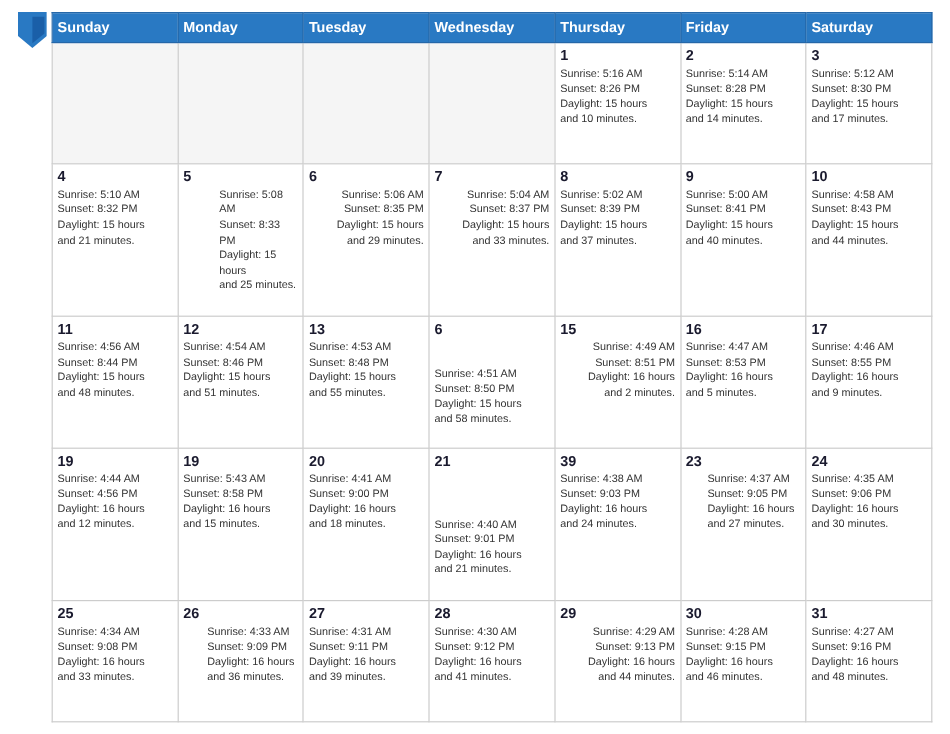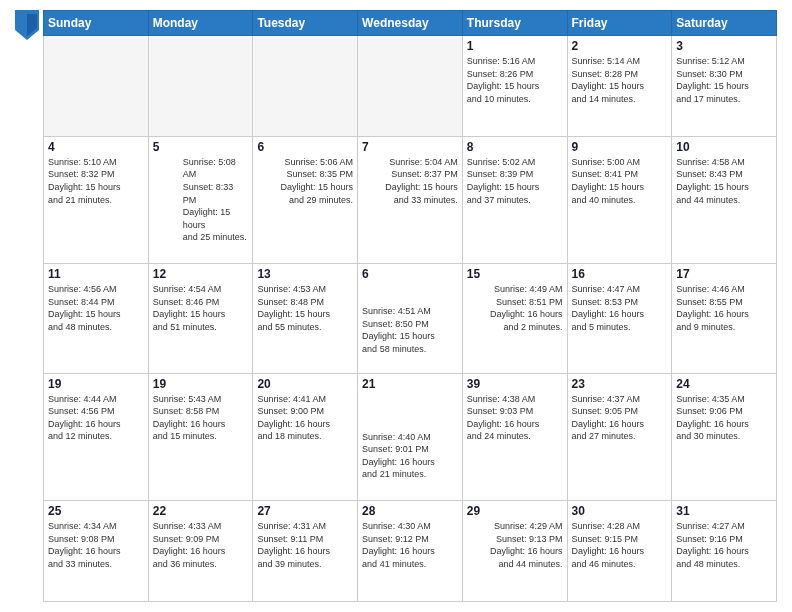--- a/index.html
+++ b/index.html
@@ -293,21 +293,21 @@
           </td>
           <td>
             <span class="day-num">39</span>
             <div class="day-info" style="white-space: pre-line;">Sunrise: 4:38 AM
 Sunset: 9:03 PM
 Daylight: 16 hours
 and 24 minutes.</div>
           </td>
           <td>
             <span class="day-num">23</span>
-            <div class="day-info" style="white-space: pre-line;">Sunrise: 4:37 AM
+            <div class="day-info" style="white-space: pre-line; margin-left: 18px;">Sunrise: 4:37 AM
 Sunset: 9:05 PM
 Daylight: 16 hours
 and 27 minutes.</div>
           </td>
           <td>
             <span class="day-num">24</span>
             <div class="day-info" style="white-space: pre-line;">Sunrise: 4:35 AM
 Sunset: 9:06 PM
 Daylight: 16 hours
 and 30 minutes.</div>
@@ -315,22 +315,22 @@
         </tr>
         <tr>
           <td>
             <span class="day-num">25</span>
             <div class="day-info" style="white-space: pre-line;">Sunrise: 4:34 AM
 Sunset: 9:08 PM
 Daylight: 16 hours
 and 33 minutes.</div>
           </td>
           <td>
-            <span class="day-num">22</span>
-            <div class="day-info" style="white-space: pre-line;">Sunrise: 4:33 AM
+            <span class="day-num">26</span>
+            <div class="day-info" style="white-space: pre-line; margin-left: 20px;">Sunrise: 4:33 AM
 Sunset: 9:09 PM
 Daylight: 16 hours
 and 36 minutes.</div>
           </td>
           <td>
             <span class="day-num">27</span>
             <div class="day-info" style="white-space: pre-line;">Sunrise: 4:31 AM
 Sunset: 9:11 PM
 Daylight: 16 hours
 and 39 minutes.</div>

